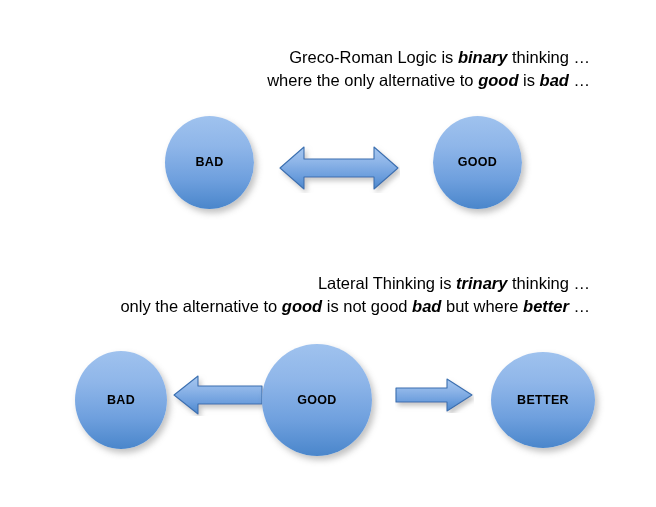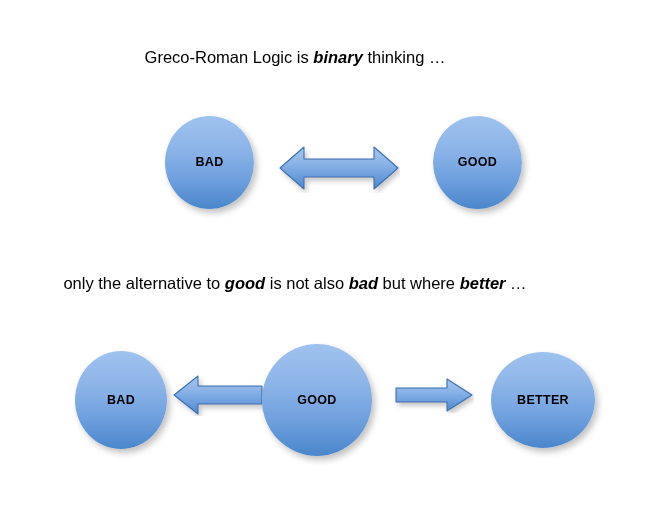--- a/index.html
+++ b/index.html
@@ -21,21 +21,21 @@
     inset: 0;
     width: 656px;
     height: 507px;
   }
 
   
   .caption {
     position: absolute;
     left: 0;
     width: 590px;
-    text-align: center;
+    text-align: right;
     font-size: 16.5px;
     line-height: 23px;
     color: #000000;
     white-space: nowrap;
   }
   .caption .line { display: block; }
   .caption b {
     font-weight: bold;
     font-style: italic;
   }
@@ -79,20 +79,21 @@
   #arrow-left     { left: 172px; top: 374px; width: 92px;  height: 42px; }
   #arrow-right    { left: 395px; top: 377px; width: 79px;  height: 36px; }
 </style>
 </head>
 <body>
 
 <div class="canvas">
 
   <div class="caption" id="caption-top">
     <span class="line"><span>Greco-Roman Logic is </span><b>binary</b><span> thinking …</span></span>
+    <span class="line"><span>where the only alternative to </span><b>good</b><span> is </span><b>bad</b><span> …</span></span>
   </div>
 
   <div class="node" id="node-bad-top">
     <span class="node-label">BAD</span>
   </div>
 
   <div class="node" id="node-good-top">
     <span class="node-label">GOOD</span>
   </div>
 
@@ -107,21 +108,22 @@
         </linearGradient>
         <filter id="shadowA" x="-30%" y="-30%" width="180%" height="190%">
           <feDropShadow dx="2.5" dy="3.5" stdDeviation="2.4" flood-color="#9a9a9a" flood-opacity="0.55"></feDropShadow>
         </filter>
       </defs>
       <path d="M 2,25 L 26,4 L 26,16 L 96,16 L 96,4 L 120,25 L 96,46 L 96,34 L 26,34 L 26,46 Z" fill="url(#gradArrowH)" stroke="#3A6FB0" stroke-width="1.1" stroke-linejoin="round" filter="url(#shadowA)"></path>
     </svg>
   </div>
 
   <div class="caption" id="caption-bottom">
-    <span class="line"><span>only the alternative to </span><b>good</b><span> is not also </span><b>bad</b><span> but where </span><b>better</b><span> …</span></span>
+    <span class="line"><span>Lateral Thinking is </span><b>trinary</b><span> thinking …</span></span>
+    <span class="line"><span>only the alternative to </span><b>good</b><span> is not good </span><b>bad</b><span> but where </span><b>better</b><span> …</span></span>
   </div>
 
   <div class="node" id="node-bad-bottom">
     <span class="node-label">BAD</span>
   </div>
 
   <div class="arrow" id="arrow-left">
     <svg viewBox="0 0 92 42" width="92" height="42" aria-hidden="true">
       <defs>
         <linearGradient id="gradArrowL" x1="0" y1="0" x2="0" y2="1">

